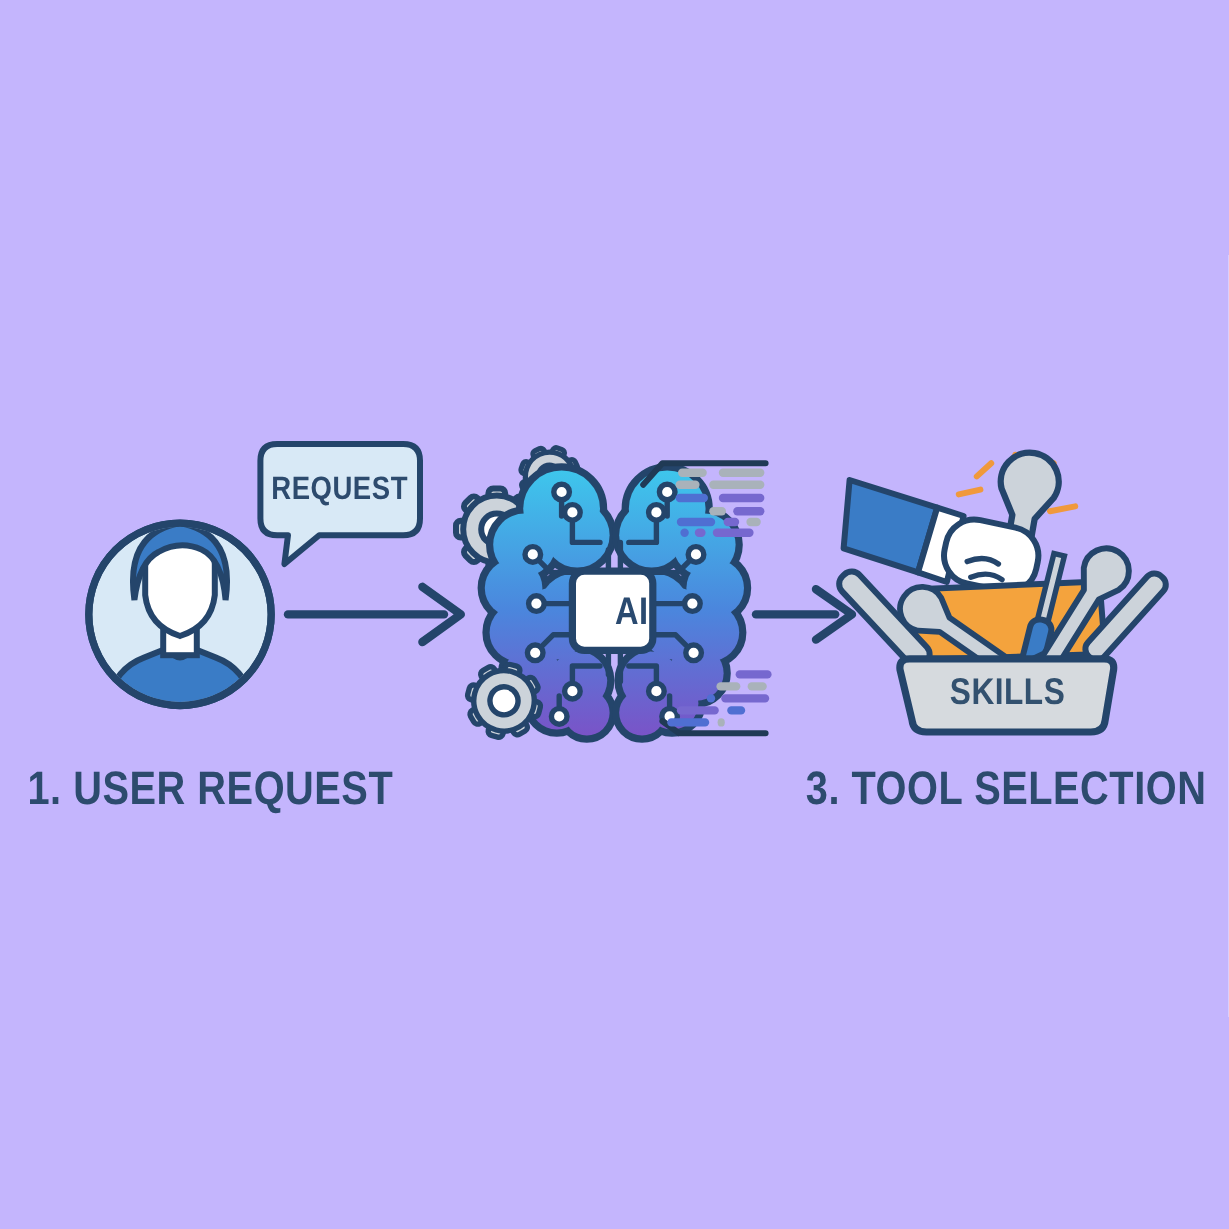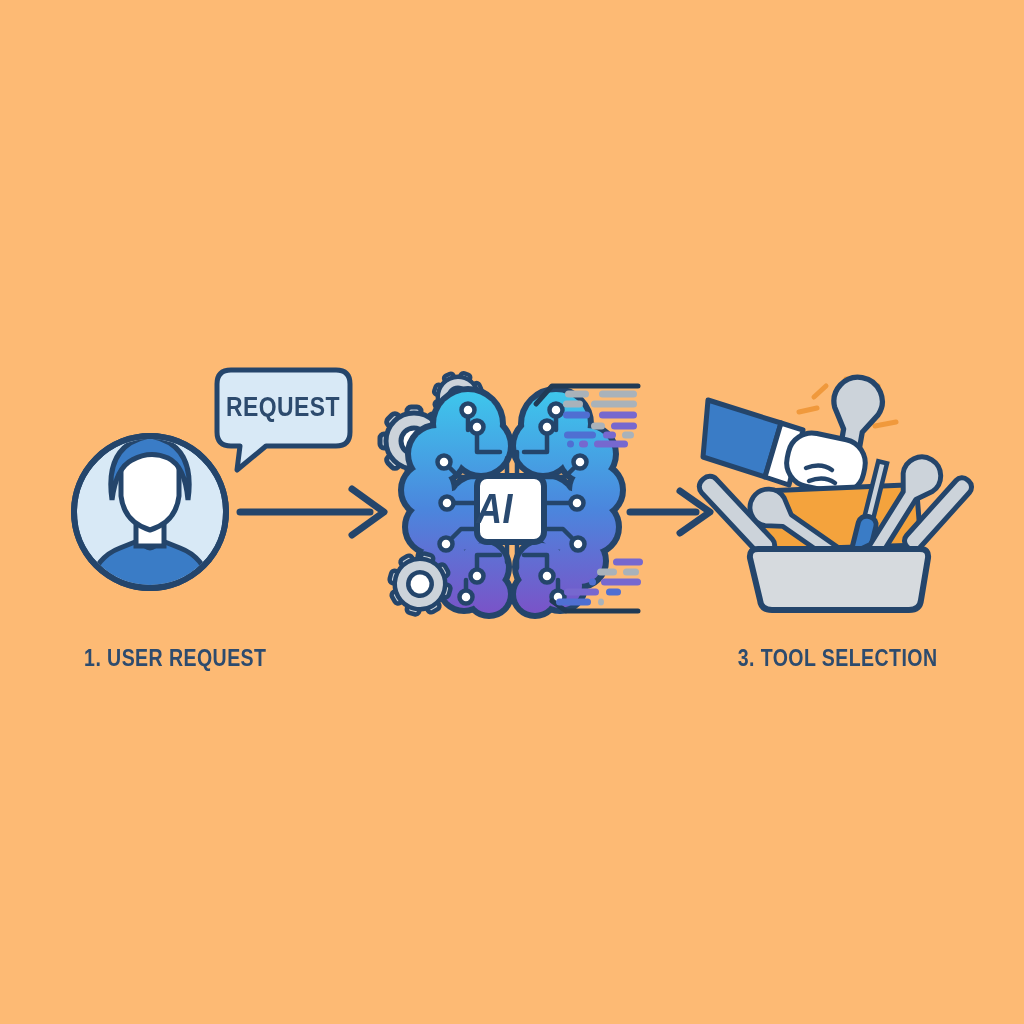--- a/index.html
+++ b/index.html
@@ -1,27 +1,27 @@
 <!DOCTYPE html>
 <html><head>
 <meta charset="utf-8">
 <style>
   html,body{margin:0;padding:0;background:#ffffff;}
   .canvas{
-    position:relative;width:1024px;height:1024px;background:#fdba74;overflow:hidden;
+    position:relative;width:1024px;height:1024px;background:#c4b5fd;overflow:hidden;
     font-family:"Liberation Sans",sans-serif;
   }
   svg{position:absolute;left:0;top:0;}
   .overlay{position:absolute;display:flex;align-items:center;justify-content:center;
     color:#2d4b6e;font-weight:bold;white-space:nowrap;}
   .cond{display:inline-block;transform:scaleX(.85);transform-origin:center;letter-spacing:.5px;}
   .bubble-label{left:217px;top:370px;width:133px;height:74px;font-size:27px;}
-  .chip-label{left:461px;top:476px;width:67px;height:66px;font-size:42px;color:#2a4a70;font-style:italic;}
+  .chip-label{left:493px;top:476px;width:67px;height:66px;font-size:32px;color:#2a4a70;}
   .box-label{left:765px;top:555px;width:150px;height:44px;font-size:31px;color:#33516f;}
-  .caption{top:640px;width:320px;height:36px;font-size:23px;color:#2d4b6e;}
+  .caption{top:640px;width:320px;height:36px;font-size:39px;color:#2d4b6e;}
   .caption.c1{left:15px;}
   .caption.c2{left:350px;}
   .caption.c3{left:678px;text-align:center;}
 </style>
 </head>
 <body>
 
 <div class="canvas">
 
 <svg id="diagram-svg" width="1024" height="1024" viewBox="0 0 1024 1024">
@@ -248,20 +248,23 @@
 </svg>
 
 <div class="overlay bubble-label">
   <span class="cond">REQUEST</span>
 </div>
 
 <div class="overlay chip-label">
   <span class="cond">AI</span>
 </div>
 
+<div class="overlay box-label">
+  <span class="cond">SKILLS</span>
+</div>
 
 <div class="overlay caption c1">
   <span class="cond">1. USER REQUEST</span>
 </div>
 <div class="overlay caption c3">
   <span class="cond">3. TOOL SELECTION</span>
 </div>
 
 </div>
 

